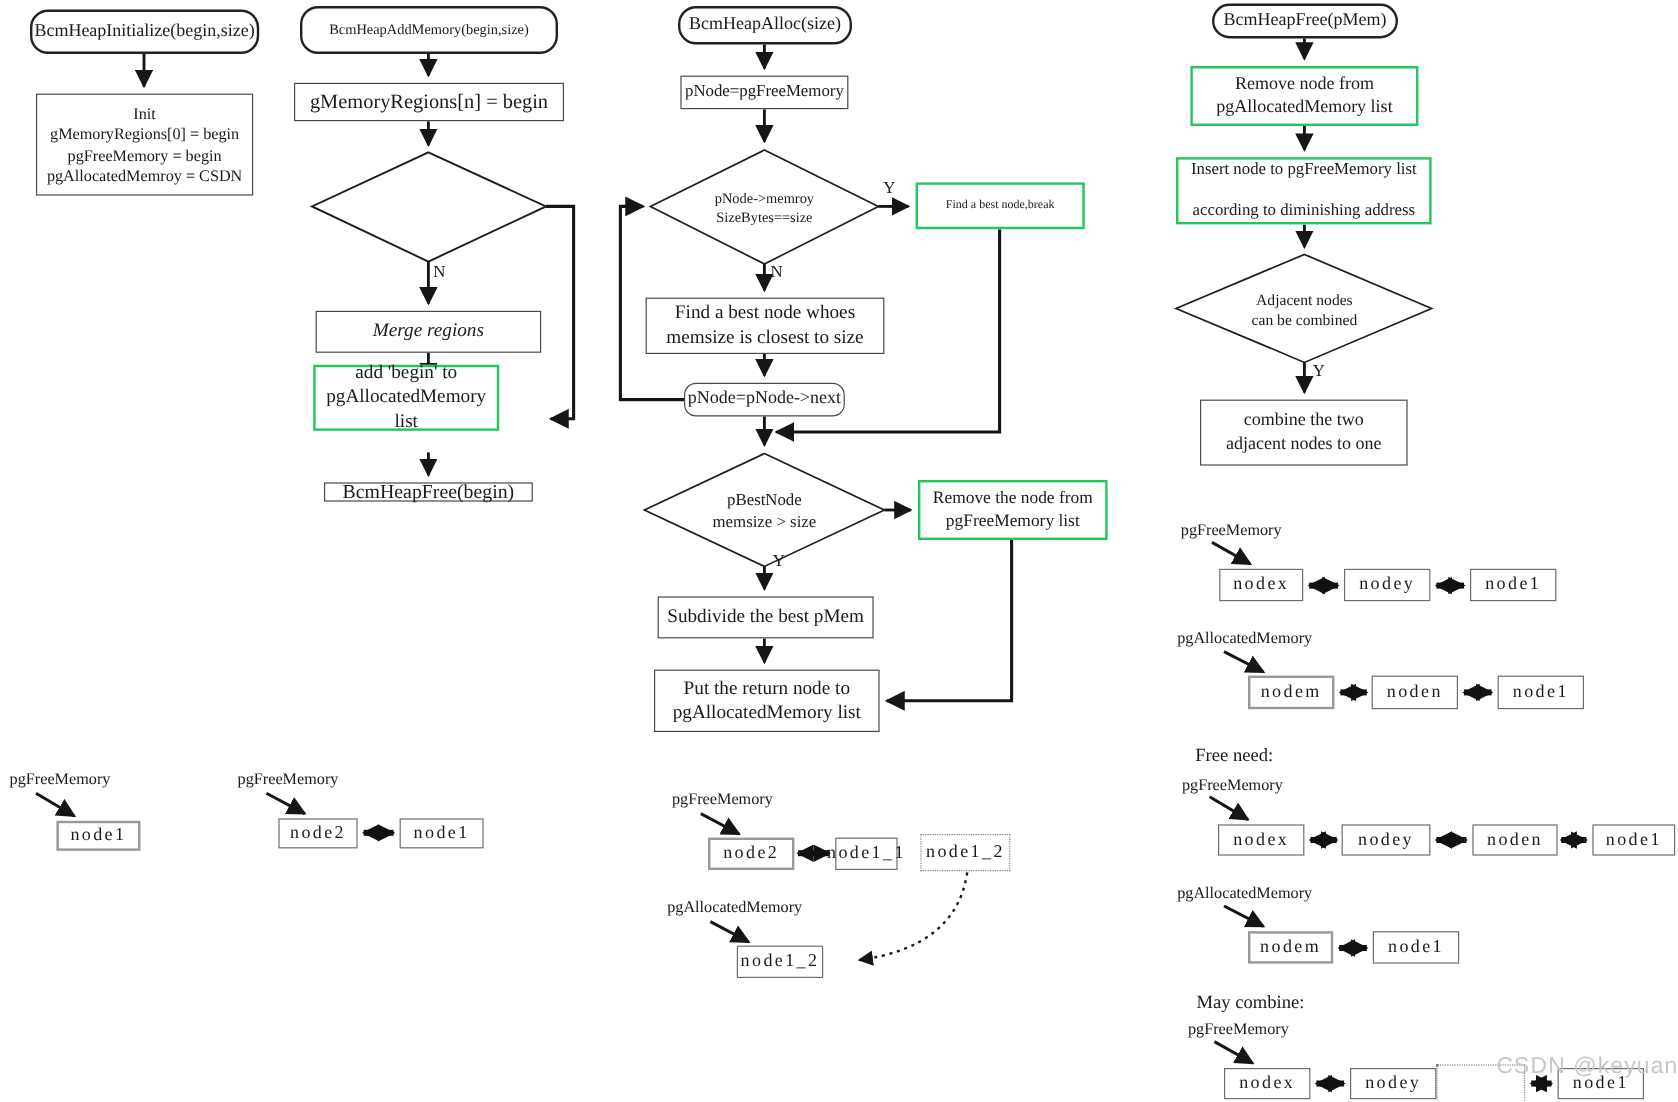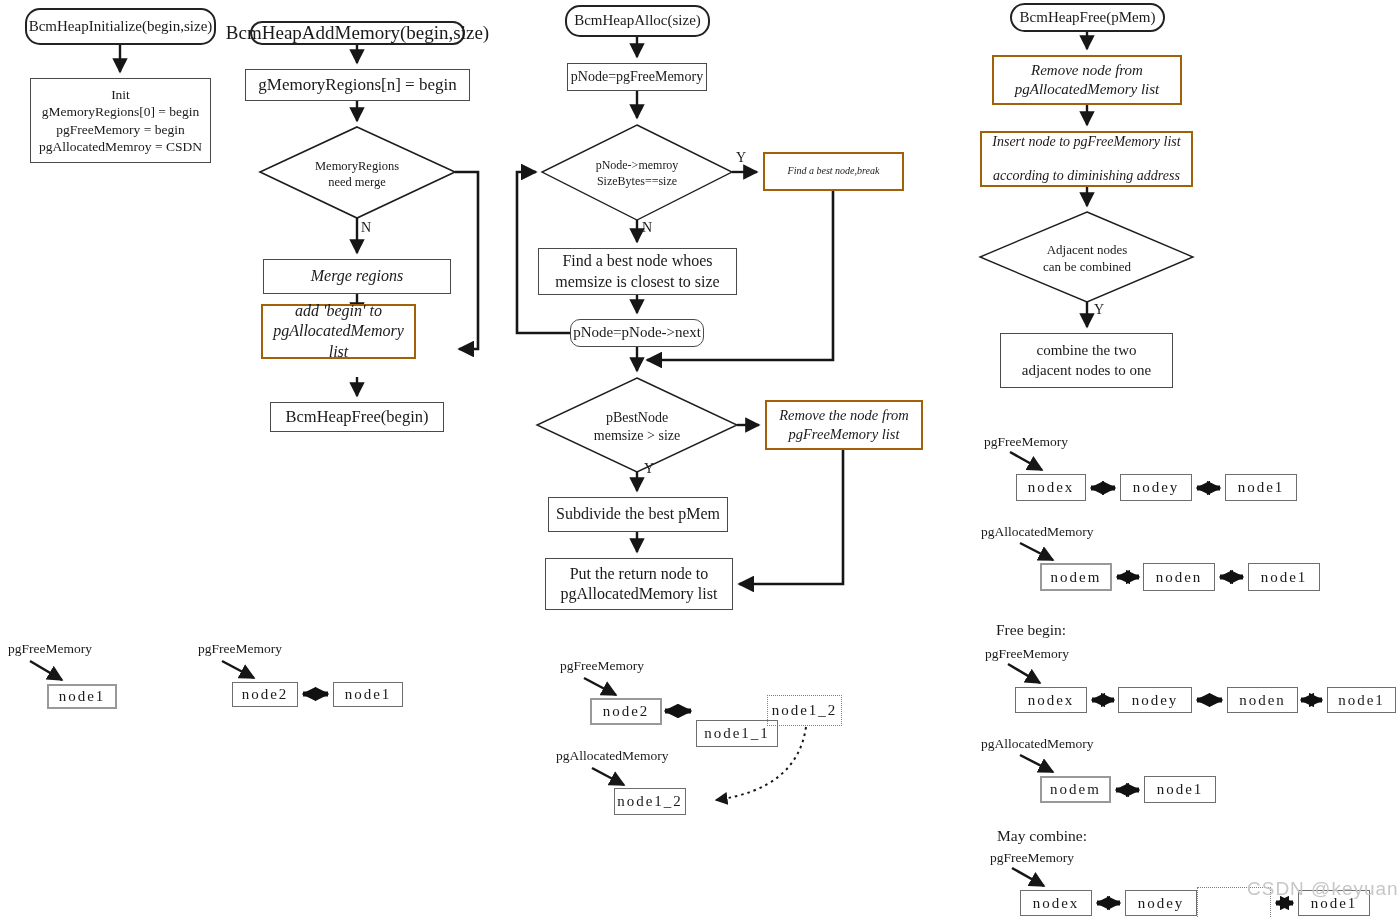--- a/index.html
+++ b/index.html
@@ -8,21 +8,21 @@
     overflow:hidden; font-family:"Liberation Serif","DejaVu Serif",serif;
     color:#1a1a1a;
   }
   svg.overlay { position:absolute; left:0; top:0; }
   .box {
     position:absolute; box-sizing:border-box; background:#fff;
     border:1.4px solid #4a4a4a; display:flex; flex-direction:column;
     align-items:center; justify-content:center; text-align:center; line-height:1.28;
   }
   .rounded { border:2px solid #222; border-radius:15px; }
-  .gray { border:2px solid #a16207;font-style:italic; }
+  .gray { border:2px solid #22c55e; }
   .nbox {
     position:absolute; box-sizing:border-box; background:#fff;
     border:1.5px solid #6e6e6e; display:flex; align-items:center;
     justify-content:center; font-size:15px; letter-spacing:2px;
   }
   .gray2 { border:2px solid #999; }
   .dotted { border:1.6px dotted #808080; background:transparent; }
   .lbl { position:absolute; font-size:13.5px; white-space:nowrap; }
   .head { position:absolute; font-size:15.5px; white-space:nowrap; }
   .yn { position:absolute; font-size:14px; }
@@ -108,39 +108,35 @@
   <div class="box rounded" style="left:25px;top:8px;width:191px;height:37px;font-size:15px;">
     <span>BcmHeapInitialize(begin,size)</span>
   </div>
   <div class="box" style="left:30px;top:78px;width:181px;height:85px;font-size:13.5px;">
     <span>Init</span>
     <span>gMemoryRegions[0] = begin</span>
     <span>pgFreeMemory = begin</span>
     <span>pgAllocatedMemroy = CSDN</span>
   </div>
 
-  <div class="box rounded" style="left:250px;top:21px;width:215px;height:24px;font-size:19px;">
+  <div class="box rounded" style="left:250px;top:5px;width:215px;height:40px;font-size:12px;">
     <span>BcmHeapAddMemory(begin,size)</span>
   </div>
   <div class="box" style="left:245px;top:69px;width:225px;height:32px;font-size:17px;">
     <span>gMemoryRegions[n] = begin</span>
-  </div>
-  <div class="dtext" style="left:277px;top:158px;width:160px;font-size:12.5px;">
-    <div>MemoryRegions</div>
-    <div>need merge</div>
   </div>
   <div class="yn" style="left:361px;top:220px;">N</div>
   <div class="box" style="left:263px;top:259px;width:188px;height:35px;font-size:16px;font-style:italic;">
     <span>Merge regions</span>
   </div>
   <div class="box gray" style="left:261px;top:304px;width:155px;height:55px;font-size:16px;">
     <span>add 'begin' to</span>
     <span>pgAllocatedMemory list</span>
   </div>
-  <div class="box" style="left:270px;top:402px;width:174px;height:30px;font-size:16.5px;">
+  <div class="box" style="left:270px;top:402px;width:174px;height:16px;font-size:16.5px;">
     <span>BcmHeapFree(begin)</span>
   </div>
 
   <div class="box rounded" style="left:565px;top:5px;width:145px;height:32px;font-size:15px;">
     <span>BcmHeapAlloc(size)</span>
   </div>
   <div class="box" style="left:567px;top:63px;width:140px;height:28px;font-size:14px;">
     <span>pNode=pgFreeMemory</span>
   </div>
   <div class="dtext" style="left:557px;top:158px;width:160px;font-size:12px;">
@@ -199,36 +195,36 @@
 
   <div class="lbl" style="left:8px;top:641px;">pgFreeMemory</div>
   <div class="nbox gray2" style="left:47px;top:684px;width:70px;height:25px;">node1</div>
 
   <div class="lbl" style="left:198px;top:641px;">pgFreeMemory</div>
   <div class="nbox" style="left:232px;top:682px;width:66px;height:25px;">node2</div>
   <div class="nbox" style="left:333px;top:682px;width:70px;height:25px;">node1</div>
 
   <div class="lbl" style="left:560px;top:658px;">pgFreeMemory</div>
   <div class="nbox gray2" style="left:590px;top:698px;width:72px;height:27px;">node2</div>
-  <div class="nbox" style="left:696px;top:720px;width:82px;height:27px;">node1_1</div>
+  <div class="nbox" style="left:696px;top:698px;width:52px;height:27px;">node1_1</div>
   <div class="nbox dotted" style="left:767px;top:695px;width:75px;height:31px;">node1_2</div>
   <div class="lbl" style="left:556px;top:748px;">pgAllocatedMemory</div>
   <div class="nbox" style="left:614px;top:788px;width:72px;height:27px;">node1_2</div>
 
   <div class="lbl" style="left:984px;top:434px;">pgFreeMemory</div>
   <div class="nbox" style="left:1016px;top:474px;width:70px;height:27px;">nodex</div>
   <div class="nbox" style="left:1120px;top:474px;width:72px;height:27px;">nodey</div>
   <div class="nbox" style="left:1225px;top:474px;width:72px;height:27px;">node1</div>
 
   <div class="lbl" style="left:981px;top:524px;">pgAllocatedMemory</div>
   <div class="nbox gray2" style="left:1040px;top:563px;width:72px;height:28px;">nodem</div>
   <div class="nbox" style="left:1143px;top:563px;width:72px;height:28px;">noden</div>
   <div class="nbox" style="left:1248px;top:563px;width:72px;height:28px;">node1</div>
 
-  <div class="head" style="left:996px;top:621px;">Free begin:</div>
+  <div class="head" style="left:996px;top:621px;">Free need:</div>
   <div class="lbl" style="left:985px;top:646px;">pgFreeMemory</div>
   <div class="nbox" style="left:1015px;top:687px;width:72px;height:26px;">nodex</div>
   <div class="nbox" style="left:1118px;top:687px;width:74px;height:26px;">nodey</div>
   <div class="nbox" style="left:1227px;top:687px;width:71px;height:26px;">noden</div>
   <div class="nbox" style="left:1327px;top:687px;width:69px;height:26px;">node1</div>
 
   <div class="lbl" style="left:981px;top:736px;">pgAllocatedMemory</div>
   <div class="nbox gray2" style="left:1040px;top:776px;width:71px;height:27px;">nodem</div>
   <div class="nbox" style="left:1144px;top:776px;width:72px;height:27px;">node1</div>
 

